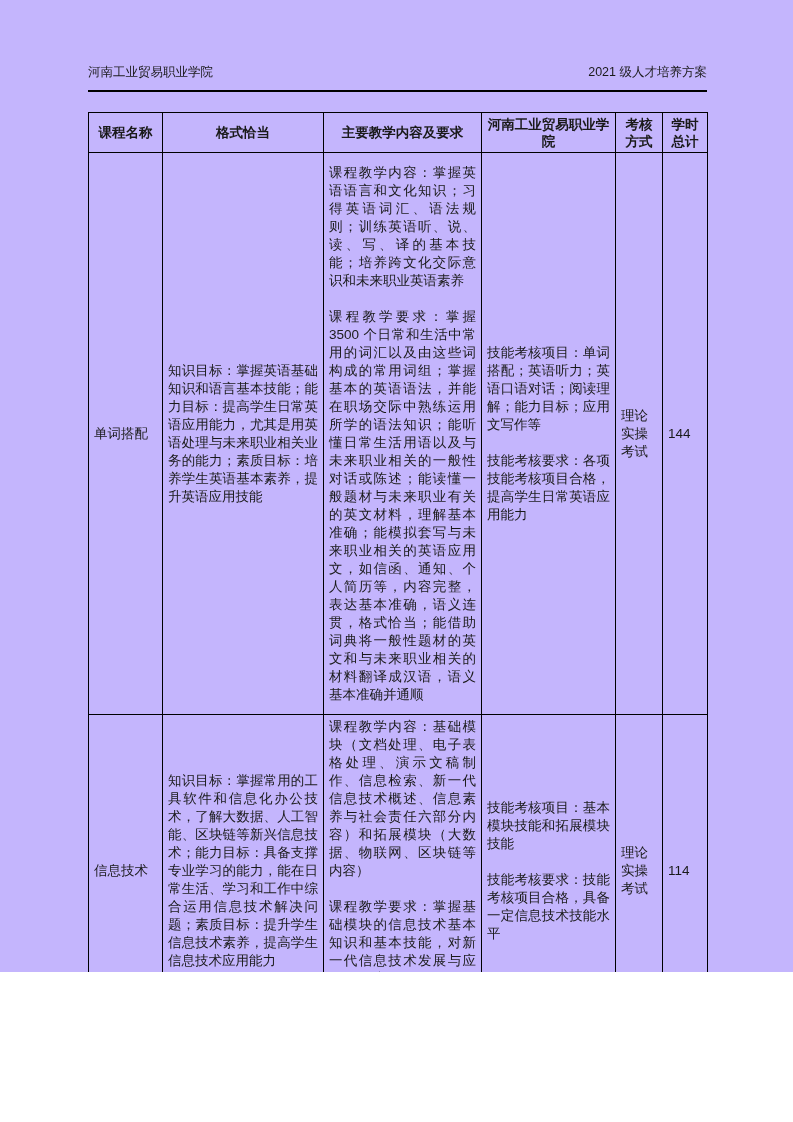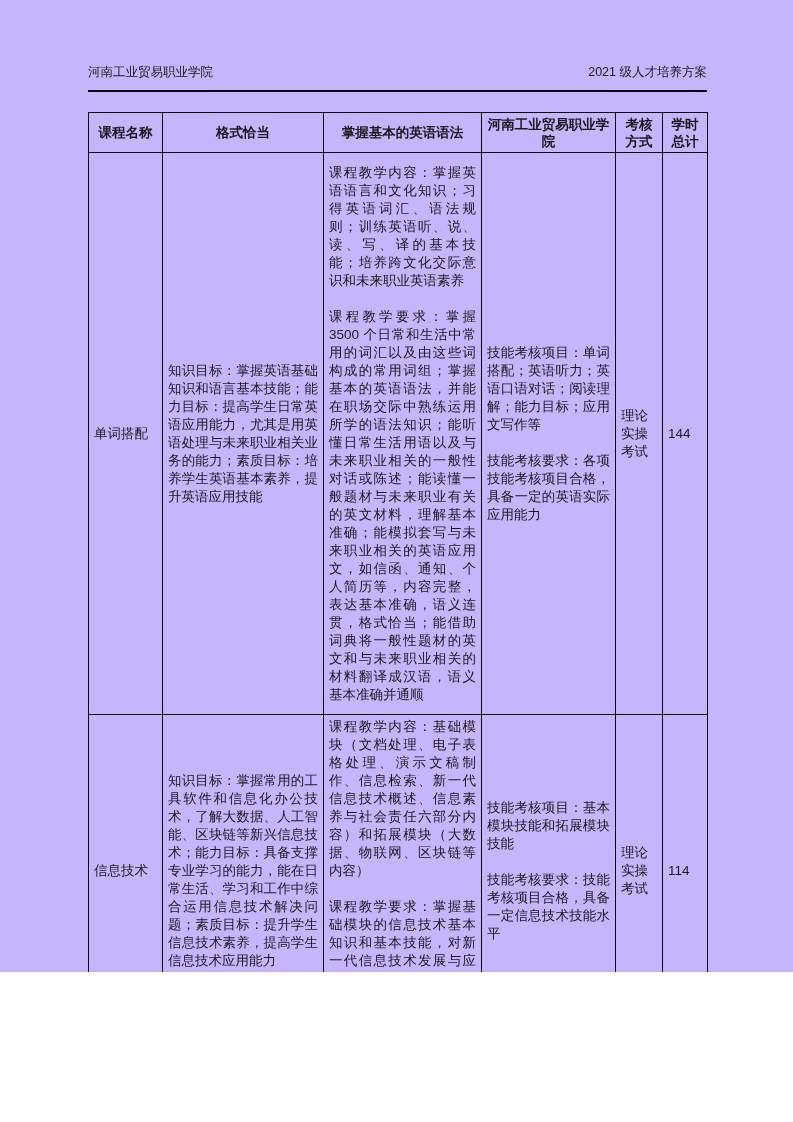--- a/index.html
+++ b/index.html
@@ -94,39 +94,39 @@
       <col style="width:161px">
       <col style="width:158px">
       <col style="width:134px">
       <col style="width:47px">
       <col style="width:45px">
     </colgroup>
     <thead>
       <tr>
         <th>课程名称</th>
         <th>格式恰当</th>
-        <th>掌握基本的英语语法</th>
+        <th>主要教学内容及要求</th>
         <th>河南工业贸易职业学院</th>
         <th>考核
 方式</th>
         <th>学时
 总计</th>
       </tr>
     </thead>
     <tbody>
       <tr class="row-course-1">
         <td class="cell-name">单词搭配</td>
         <td>知识目标：掌握英语基础知识和语言基本技能；能力目标：提高学生日常英语应用能力，尤其是用英语处理与未来职业相关业务的能力；素质目标：培养学生英语基本素养，提升英语应用技能</td>
         <td class="cell-content">
           <p>课程教学内容：掌握英语语言和文化知识；习得英语词汇、语法规则；训练英语听、说、读、写、译的基本技能；培养跨文化交际意识和未来职业英语素养</p>
           <p>课程教学要求：掌握 3500 个日常和生活中常用的词汇以及由这些词构成的常用词组；掌握基本的英语语法，并能在职场交际中熟练运用所学的语法知识；能听懂日常生活用语以及与未来职业相关的一般性对话或陈述；能读懂一般题材与未来职业有关的英文材料，理解基本准确；能模拟套写与未来职业相关的英语应用文，如信函、通知、个人简历等，内容完整，表达基本准确，语义连贯，格式恰当；能借助词典将一般性题材的英文和与未来职业相关的材料翻译成汉语，语义基本准确并通顺</p>
         </td>
         <td>
           <p>技能考核项目：单词搭配；英语听力；英语口语对话；阅读理解；能力目标；应用文写作等</p>
-          <p>技能考核要求：各项技能考核项目合格，具备一定的英语实际应用能力</p>
+          <p>技能考核要求：各项技能考核项目合格，提高学生日常英语应用能力</p>
         </td>
         <td class="cell-method">理论
 实操
 考试</td>
         <td class="cell-hours">144</td>
       </tr>
       <tr class="row-course-2">
         <td class="cell-name">信息技术</td>
         <td>知识目标：掌握常用的工具软件和信息化办公技术，了解大数据、人工智能、区块链等新兴信息技术；能力目标：具备支撑专业学习的能力，能在日常生活、学习和工作中综合运用信息技术解决问题；素质目标：提升学生信息技术素养，提高学生信息技术应用能力</td>
         <td class="cell-content">

